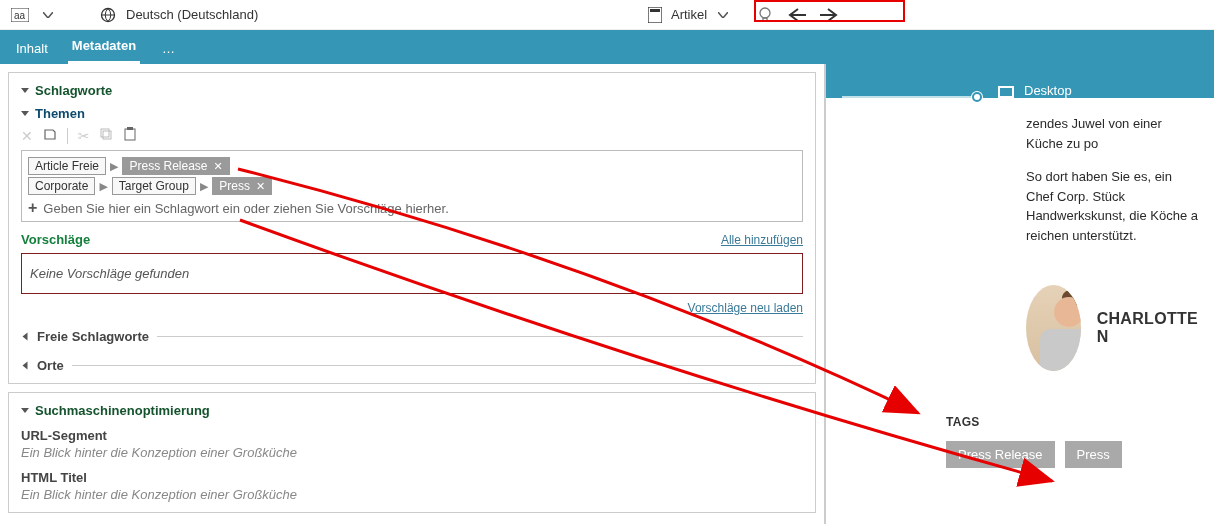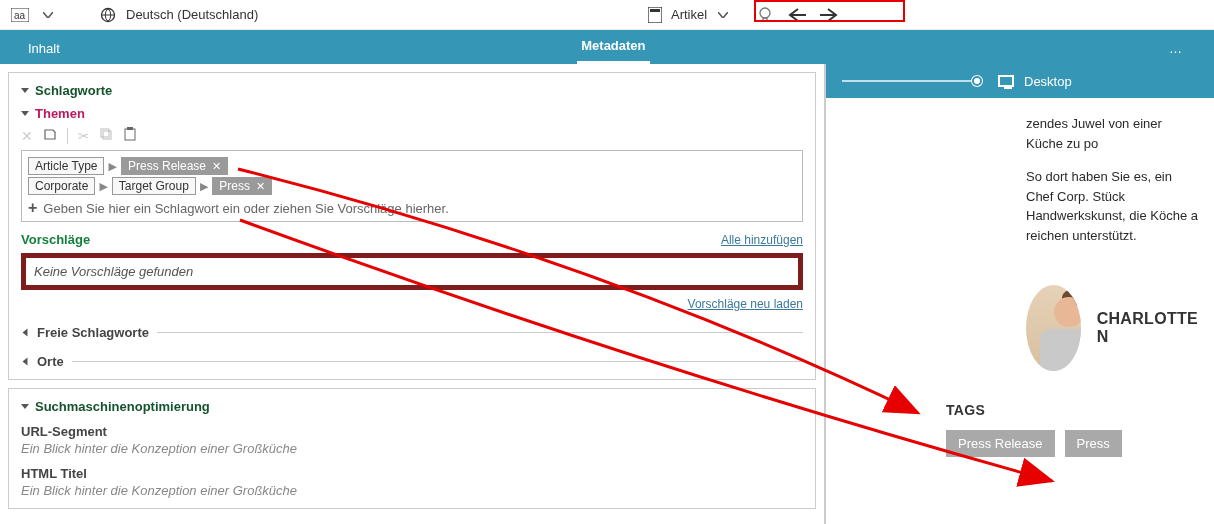--- a/index.html
+++ b/index.html
@@ -7,36 +7,36 @@
 .app { display: flex; flex-direction: column; width: 1214px; height: 524px; position: relative; }
 
 .topbar { height: 30px; display: flex; align-items: center; padding: 0 10px; border-bottom: 1px solid #eee; position: relative; }
 .topbar .left-group { display: flex; align-items: center; gap: 8px; }
 .topbar .center-group { display: flex; align-items: center; gap: 6px; position: absolute; left: 645px; }
 .topbar .right-group { display: flex; align-items: center; gap: 12px; position: absolute; left: 755px; }
 .icon-box { display:inline-flex; align-items:center; justify-content:center; width:20px; height:20px; }
 
 .red-rect { position:absolute; left:754px; top:0px; width:151px; height:22px; border:2px solid #e60000; pointer-events:none; }
 
-.tabrow { background:#3597b5; color:#fff; height:34px; display:flex; align-items:flex-end; padding:0 24px; gap:16px;justify-content:space-between; }
+.tabrow { background:#3597b5; color:#fff; height:34px; display:flex; align-items:flex-end; padding:0 12px; gap:16px; }
 .tabrow .tab { padding:8px 4px 8px; cursor:pointer; }
 .tabrow .tab.active { border-bottom:3px solid #fff; font-weight:600; }
 .tabrow .more { padding:8px 6px; letter-spacing:2px; }
 
 .body { flex:1; display:flex; overflow:hidden; position:relative; }
 .editor { width:826px; overflow-y:auto; border-right:2px solid #ccc; padding:0; }
 .editor::-webkit-scrollbar { width:12px; }
 .editor::-webkit-scrollbar-thumb { background:#bbb; }
 
 .panel { border:1px solid #ccc; margin:8px; padding:10px 12px; }
 .panel-header { display:flex; align-items:center; gap:6px; font-weight:700; margin-bottom:8px; cursor:pointer; color:#14532d;}
 .chev { width:0; height:0; border-left:4px solid transparent; border-right:4px solid transparent; border-bottom:5px solid #555; transform:rotate(180deg); display:inline-block; }
 .chev.right { transform:rotate(-90deg); }
 
-.subhead { display:flex; align-items:center; gap:6px; font-weight:700; margin:4px 0 6px; color:#be185d; }
+.subhead { display:flex; align-items:center; gap:6px; font-weight:700; margin:4px 0 6px; color:#0c4a6e; }
 
 .toolbar { display:flex; align-items:center; gap:10px; margin:4px 0 6px; }
 .tool-icon { color:#888; font-size:14px; cursor:pointer; }
 .tool-icon.disabled { color:#ccc; }
 .sep { width:1px; height:16px; background:#ccc; }
 
 .tag-area { border:1px solid #bbb; padding:4px 6px; margin-bottom:4px; }
 .tag-row { display:flex; align-items:center; gap:4px; margin:2px 0; }
 .tag-chip { border:1px solid #999; padding:1px 6px; background:#f8f8f8; font-size:12px; }
 .tag-chip.selected { background:#9a9a9a; color:#fff; border-color:#9a9a9a; display:inline-flex; align-items:center; gap:6px; }
@@ -44,47 +44,47 @@
 .bc-sep { color:#888; font-size:11px; }
 
 .tag-input-row { display:flex; align-items:center; gap:6px; margin-top:4px; color:#555; }
 .tag-input-row .plus { font-size:16px; font-weight:700; }
 .tag-input { border:none; outline:none; flex:1; font-size:13px; }
 .tag-input::placeholder { color:#666; }
 
 .sugg-header { display:flex; justify-content:space-between; align-items:center; margin-top:10px; }
 .sugg-header .lbl { font-weight:700; color:#15803d; }
 .link-right { color:#3a7a99; font-size:12px; text-decoration:underline; cursor:pointer; text-align:right; }
-.sugg-box { border:5px solid #7f1d1d; padding:6px 8px; margin-top:6px; font-style:italic; color:#555; }
+.sugg-box { border:1px solid #7f1d1d; padding:12px 8px; margin-top:6px; font-style:italic; color:#555; }
 .reload-row { text-align:right; margin-top:6px; }
 
 .sec-row { display:flex; align-items:center; gap:8px; margin:14px 0 0; color:#444; font-weight:700;}
 .sec-row .line { flex:1; height:1px; background:#ccc; }
 
 .field-lbl { font-weight:700; color:#444; margin-top:10px; }
 .field-val { color:#888; font-style:italic; margin-top:2px; }
 
 .preview { flex:1; display:flex; flex-direction:column; overflow:hidden; }
-.preview-bar { background:#3597b5; height:34px; display:flex; align-items:center; padding:0 16px; gap:10px; color:#fff; }
+.preview-bar { background:#3597b5; height:34px; display:flex; align-items:flex-end; padding:0 16px; gap:10px; color:#fff; }
 .slider { flex:0 0 140px; height:2px; background:rgba(255,255,255,.7); position:relative; margin-right:6px; }
 .slider .knob { position:absolute; right:0; top:-4px; width:10px; height:10px; border-radius:50%; background:#fff; border:2px solid #3597b5; box-shadow:0 0 0 1px #fff; }
 .monitor-icon { width:16px; height:12px; border:2px solid #fff; position:relative; }
 .monitor-icon:after { content:""; position:absolute; bottom:-4px; left:4px; width:8px; height:2px; background:#fff; }
 
 .preview-content { flex:1; overflow:auto; padding:16px 16px 16px 20px; background:#fff; }
 .preview-content p { line-height:1.5; margin-bottom:14px; color:#2a2a2a;}
 .author-row { display:flex; align-items:center; gap:16px; margin-top:40px; }
 .avatar { width:86px; height:86px; border-radius:50%; background:linear-gradient(#e6d2b8,#d8c0a0); position:relative; overflow:hidden; }
 .avatar .head { position:absolute; top:12px; left:28px; width:30px; height:30px; border-radius:50%; background:#e8b896; }
 .avatar .hair { position:absolute; top:4px; left:36px; width:22px; height:18px; border-radius:50%; background:#6b4a2f; }
 .avatar .body { position:absolute; bottom:0; left:14px; width:58px; height:42px; background:#c9c9c9; border-radius:10px 10px 0 0; }
 .author-name { font-weight:800; font-size:16px; letter-spacing:.3px; }
 .author-role { color:#555; font-size:14px; margin-top:4px;}
 
-.tags-title { font-weight:800; margin-top:31px; letter-spacing:.3px; font-size:14px;}
+.tags-title { font-weight:800; margin-top:44px; letter-spacing:.3px; font-size:12px;}
 .tag-buttons { display:flex; gap:10px; margin-top:12px; }
 .tag-btn { background:#a9a9a9; color:#fff; padding:6px 12px; font-size:13px; border:none; cursor:pointer; }
 
 .arrow-svg { position:absolute; pointer-events:none; top:0; left:0; }
 </style>
 </head>
 <body>
 
 <div class="app">
 
@@ -183,21 +183,21 @@
           <span class="tool-icon">
             <svg width="14" height="14" viewBox="0 0 14 14">
                 <rect x="2" y="2" width="10" height="11" fill="none" stroke="#666"></rect>
                 <rect x="4" y="0" width="6" height="3" fill="#666"></rect>
               </svg>
           </span>
         </div>
 
         <div class="tag-area">
           <div class="tag-row">
-            <span class="tag-chip">Article Type</span>
+            <span class="tag-chip">Article Freie</span>
             <span class="bc-sep">▶</span>
             <span class="tag-chip selected">
               <span>Press Release</span>
               <span class="x">✕</span>
             </span>
           </div>
           <div class="tag-row">
             <span class="tag-chip">Corporate</span>
             <span class="bc-sep">▶</span>
             <span class="tag-chip">Target Group</span>

